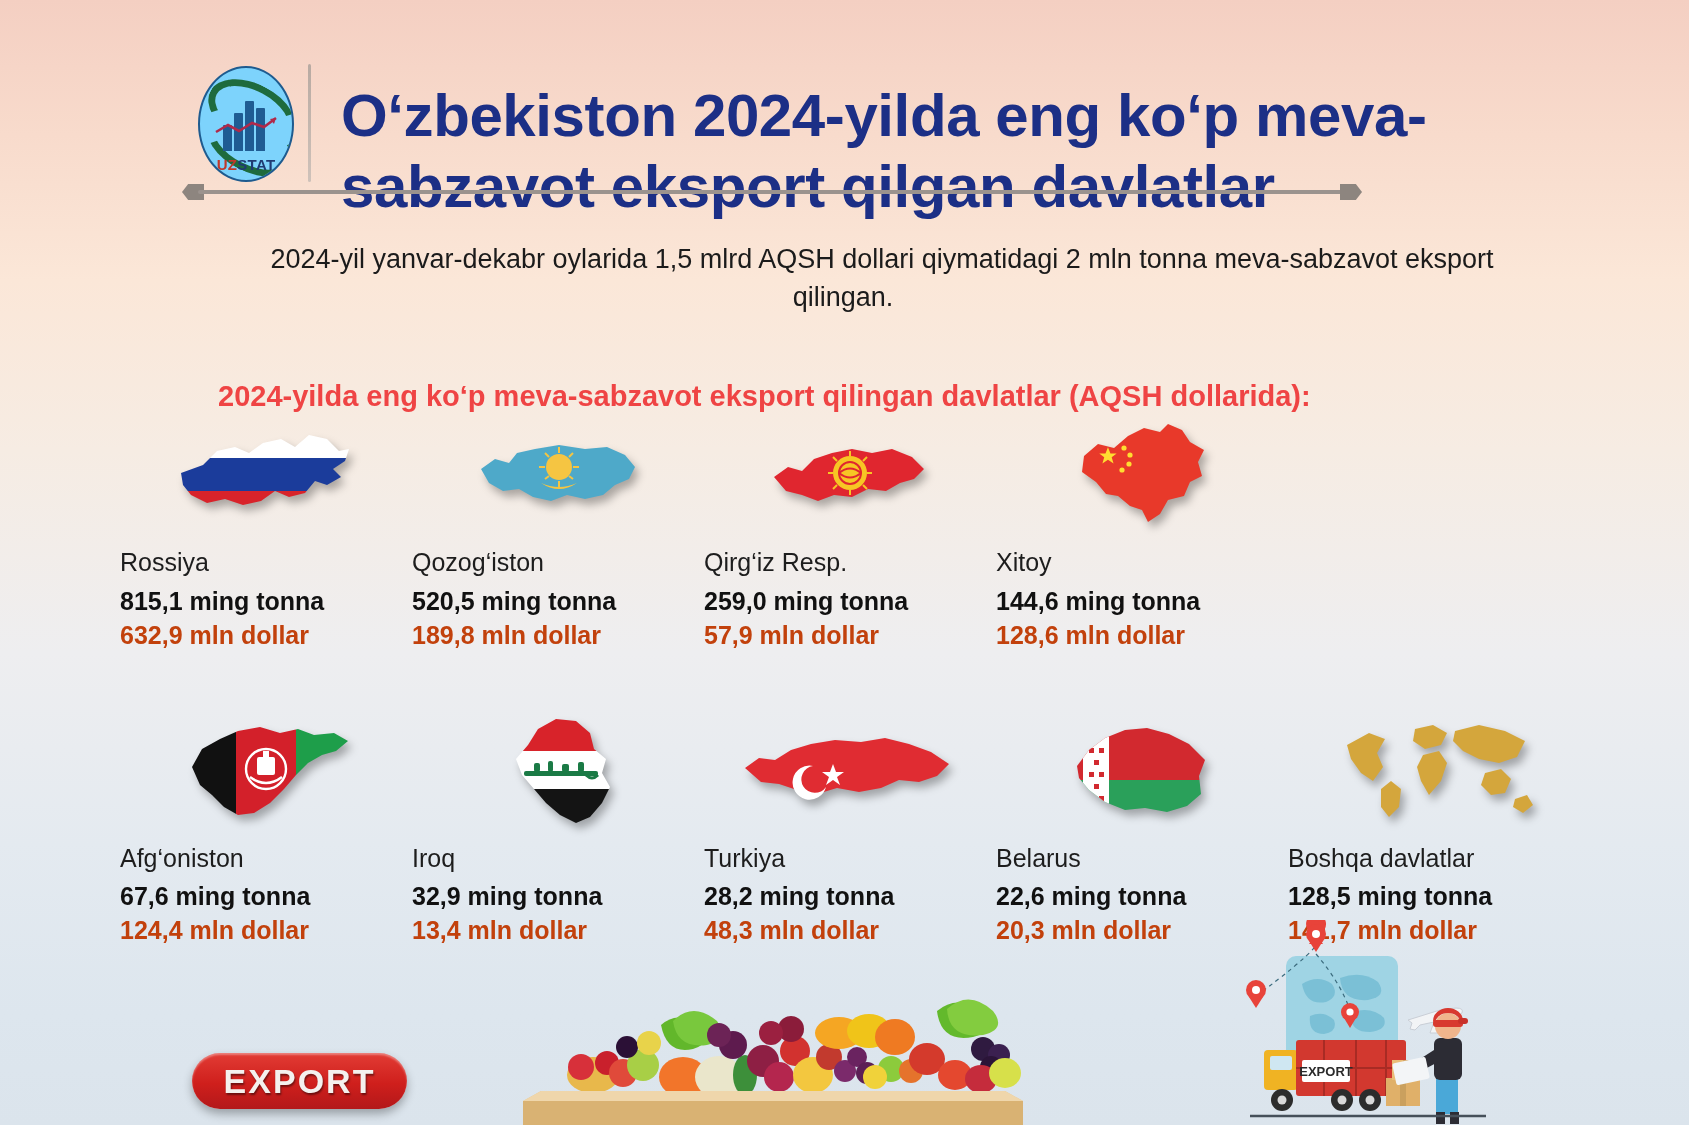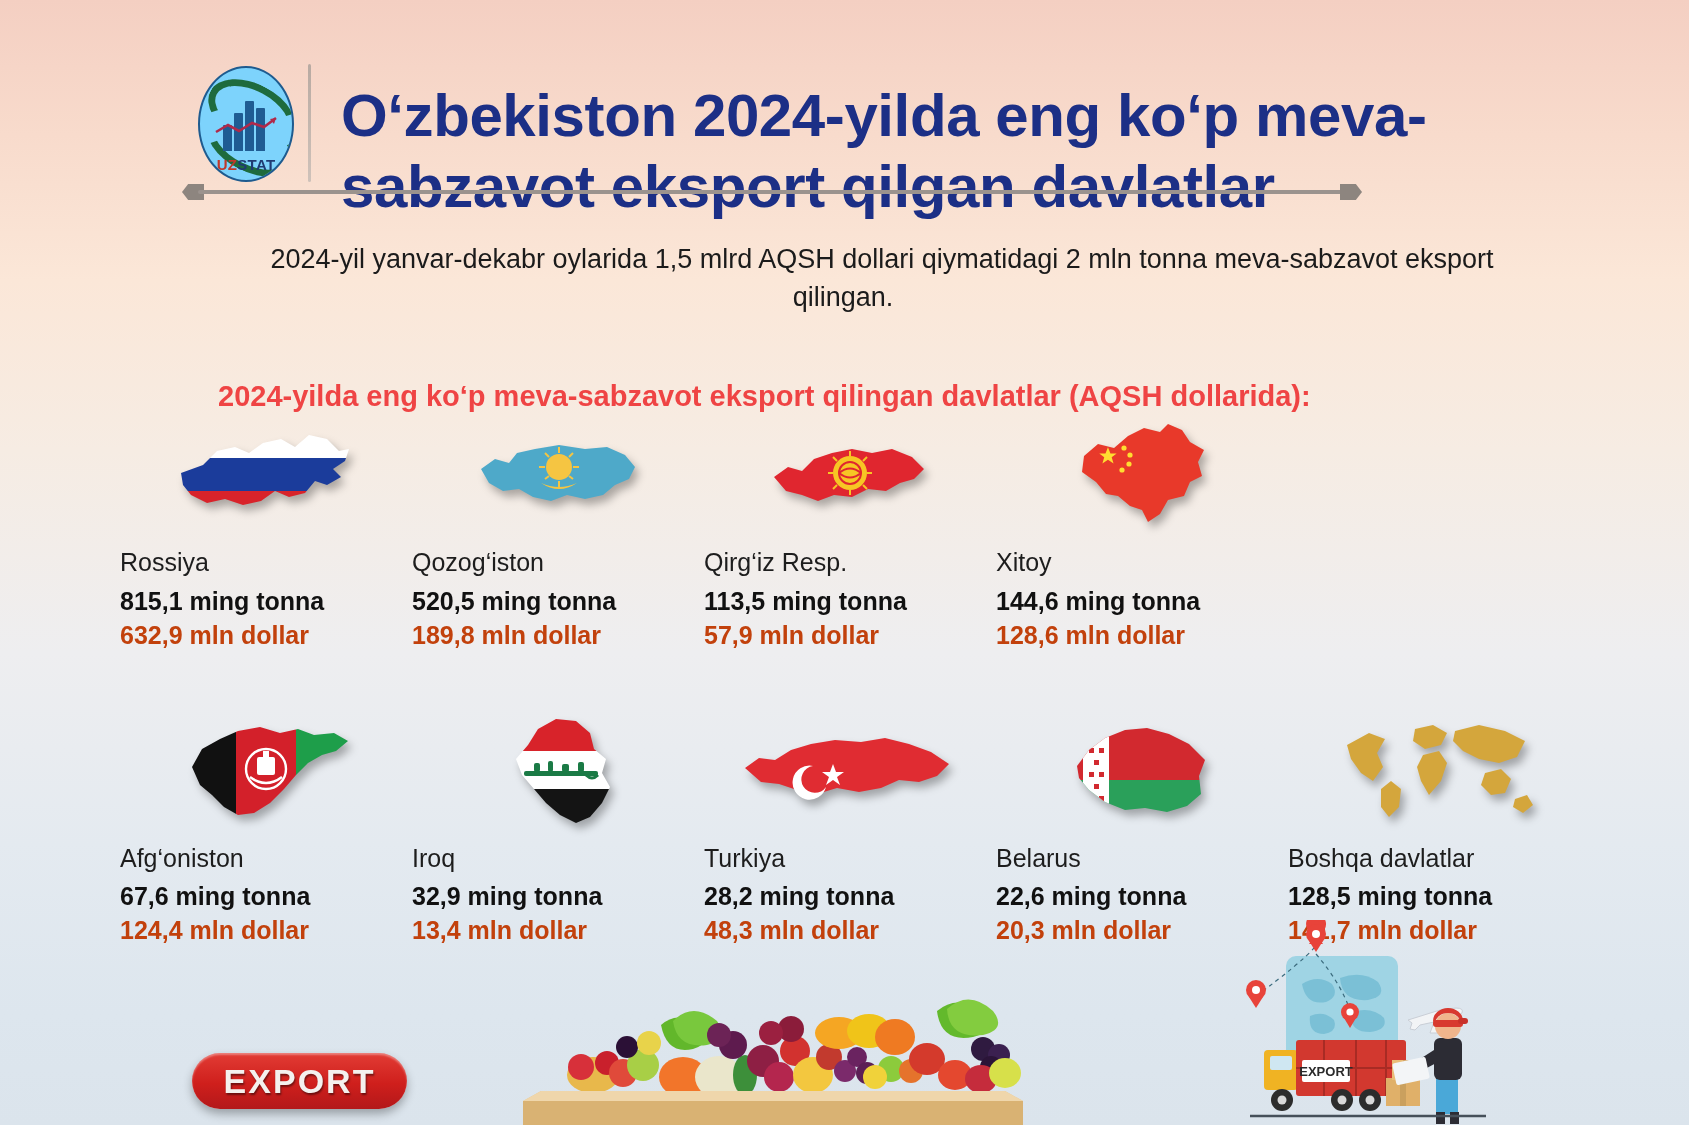--- a/index.html
+++ b/index.html
@@ -181,21 +181,21 @@
                 <line x1="99" y1="56" x2="95" y2="52"></line>
               <line x1="82" y1="62" x2="82" y2="57"></line>
                 <line x1="65" y1="56" x2="69" y2="52"></line>
               <line x1="60" y1="40" x2="65" y2="40"></line>
                 <line x1="65" y1="24" x2="69" y2="28"></line>
             </g>
             <path d="M71,40 Q82,31 93,40 M71,40 Q82,49 93,40" fill="none" stroke="#e0262f" stroke-width="2"></path>
           </svg>
         </div>
         <div class="cname">Qirg‘iz Resp.</div>
-        <div class="cton">113,5 ming tonna</div>
+        <div class="cton">259,0 ming tonna</div>
         <div class="cusd">57,9 mln dollar</div>
       </div>
 
       <div class="cell">
         <div class="mapbox">
           <svg width="140" height="108" viewBox="0 0 140 108">
             <path d="M12,36 L26,24 L42,28 L56,16 L72,8 L88,12 L96,4 L110,10 L118,22 L132,30 L126,42 L130,56 L118,62 L112,76 L96,80 L88,94 L76,102 L70,90 L58,86 L46,76 L34,74 L24,62 L10,52 Z" fill="#e8392a"></path>
             <polygon points="36,26 40,36 50,36 42,42 45,52 36,46 27,52 30,42 22,36 32,36" fill="#ffde31" transform="scale(.62) translate(22,18)"></polygon>
             <circle cx="52" cy="28" r="2.6" fill="#ffde31"></circle>
             <circle cx="58" cy="35" r="2.6" fill="#ffde31"></circle>

